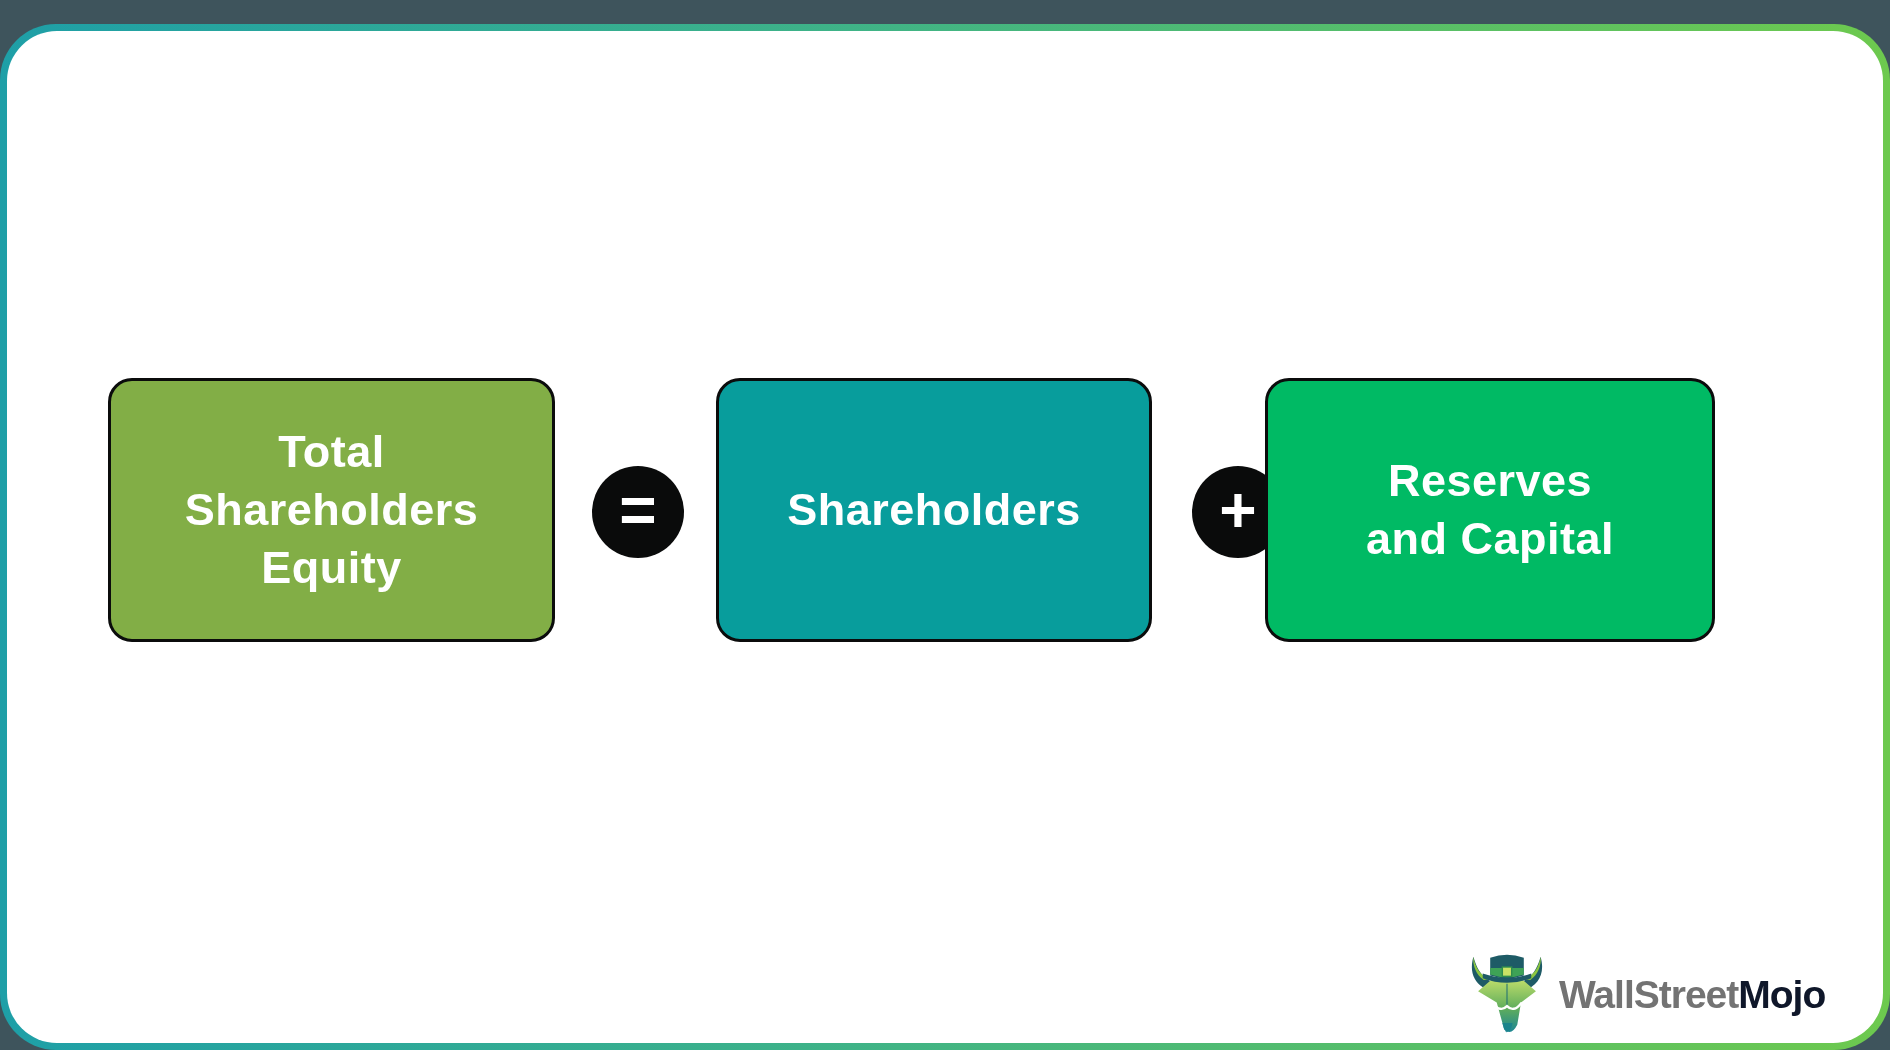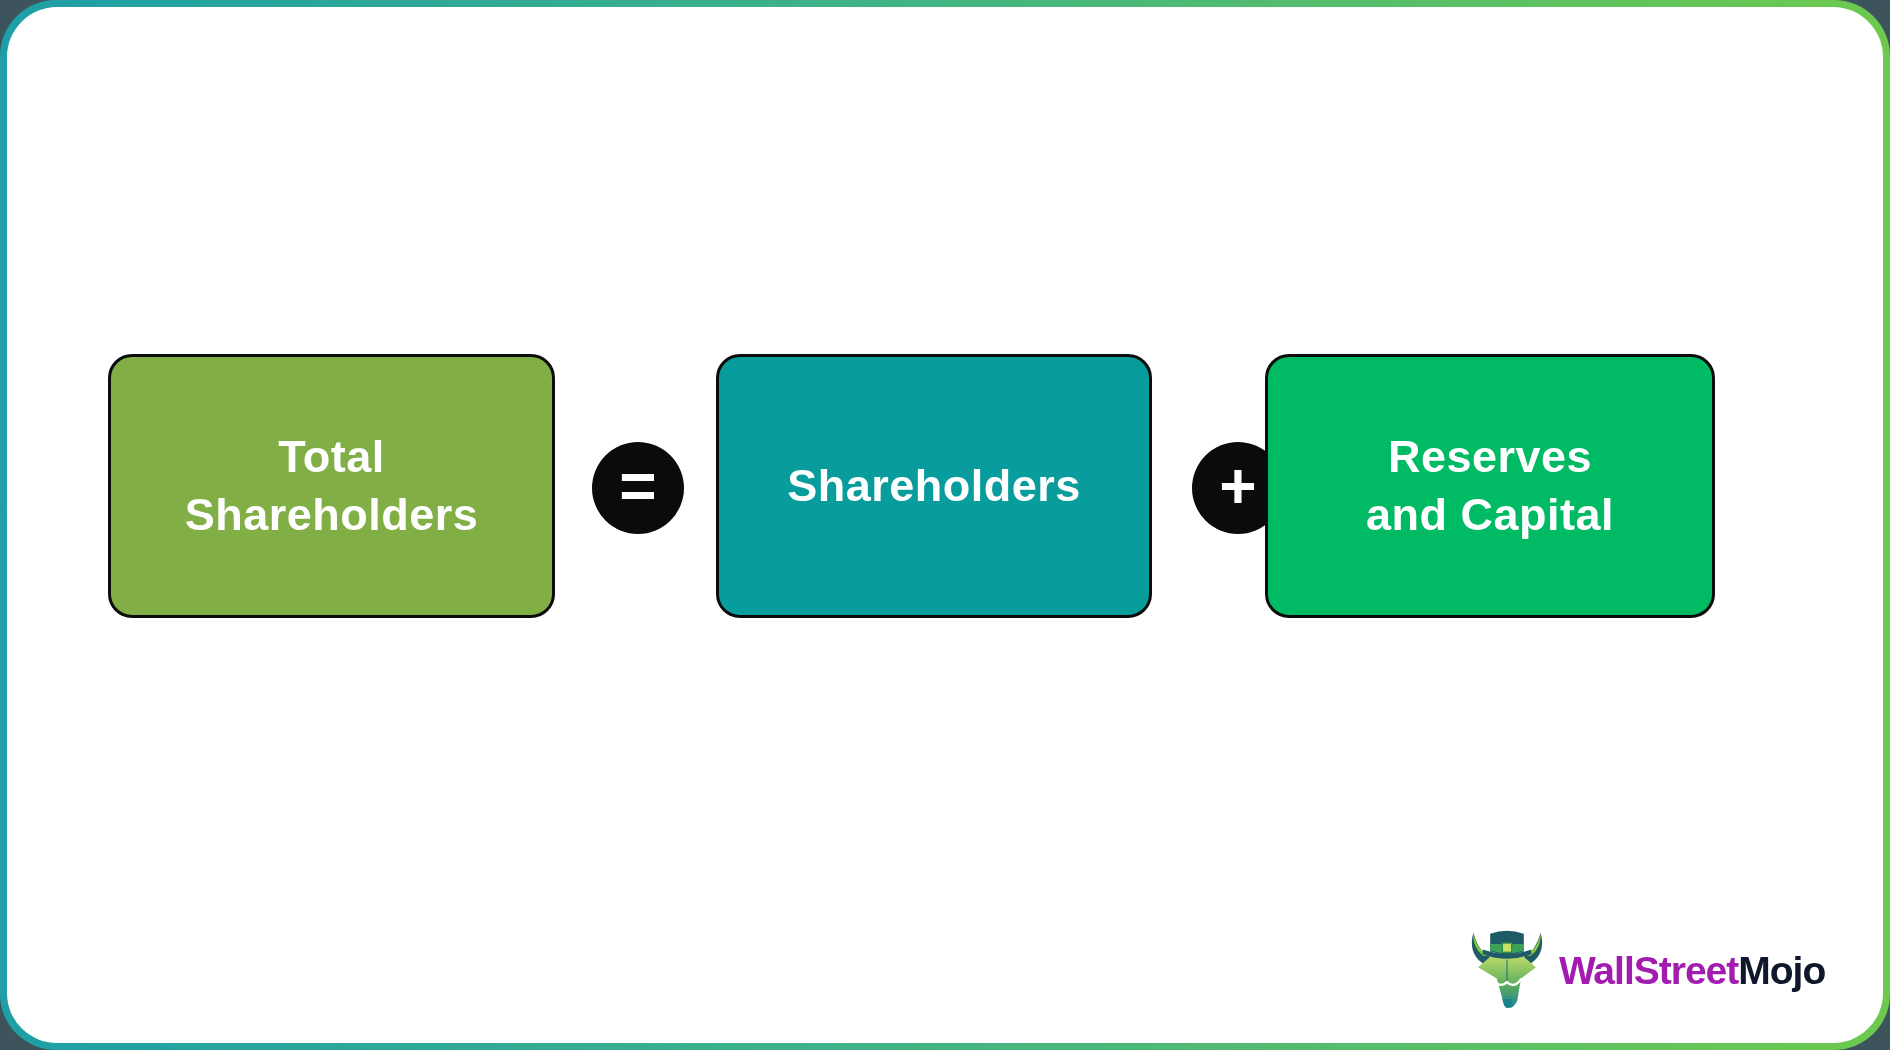--- a/index.html
+++ b/index.html
@@ -11,20 +11,21 @@
     font-family: "Liberation Sans", sans-serif;
     overflow: hidden;
   }
   .frame {
     position: absolute;
     inset: 0;
     background: linear-gradient(90deg, #1E9FA7 0%, #3FB387 45%, #6DC94E 100%);
     border-radius: 56px;
     padding: 7px;
     box-sizing: border-box;
+    margin-top: 24px;
   }
   .card {
     position: relative;
     width: 100%;
     height: 100%;
     background: #FFFFFF;
     border-radius: 50px;
     overflow: hidden;
   }
   .fbox {
@@ -85,20 +86,21 @@
 </style>
 </head>
 <body>
 
 <div class="frame">
   <div class="card">
 
     <div class="fbox" id="box-total" style="background-color: rgb(130, 174, 70);">
       <div>Total</div>
       <div>Shareholders</div>
+      <div>Equity</div>
     </div>
 
     <div class="op-circle" id="op-equals" style="background-color: rgb(10, 11, 11);">
       <span>=</span>
     </div>
 
     <div class="fbox" id="box-capital" style="background-color: rgb(8, 157, 156);">
       <div>Shareholders</div>
     </div>
 
@@ -137,18 +139,18 @@
 
         <path d="M19 30 Q45 40 71 30 L71 25 Q45 34 19 25 Z" fill="#1E5B66"></path>
 
         <path d="M27 27 L27 8 Q45 2 63 8 L63 27 Q45 33 27 27 Z" fill="#1E5B66"></path>
 
         <path d="M27 19 L63 19 L63 26 Q45 32 27 26 Z" fill="#3EA356"></path>
 
         <rect x="40" y="18" width="10" height="10" fill="#C9E265" stroke="#2F8C4D" stroke-width="1.5"></rect>
       </svg>
       <div class="brand">
-        <span style="color: #a21caf;">WallStreet</span><span style="color: #0f172a;">Mojo</span>
+        <span style="color: #737373;">WallStreet</span><span style="color: #0f172a;">Mojo</span>
       </div>
     </div>
 
   </div>
 </div>
 
 </body></html>

